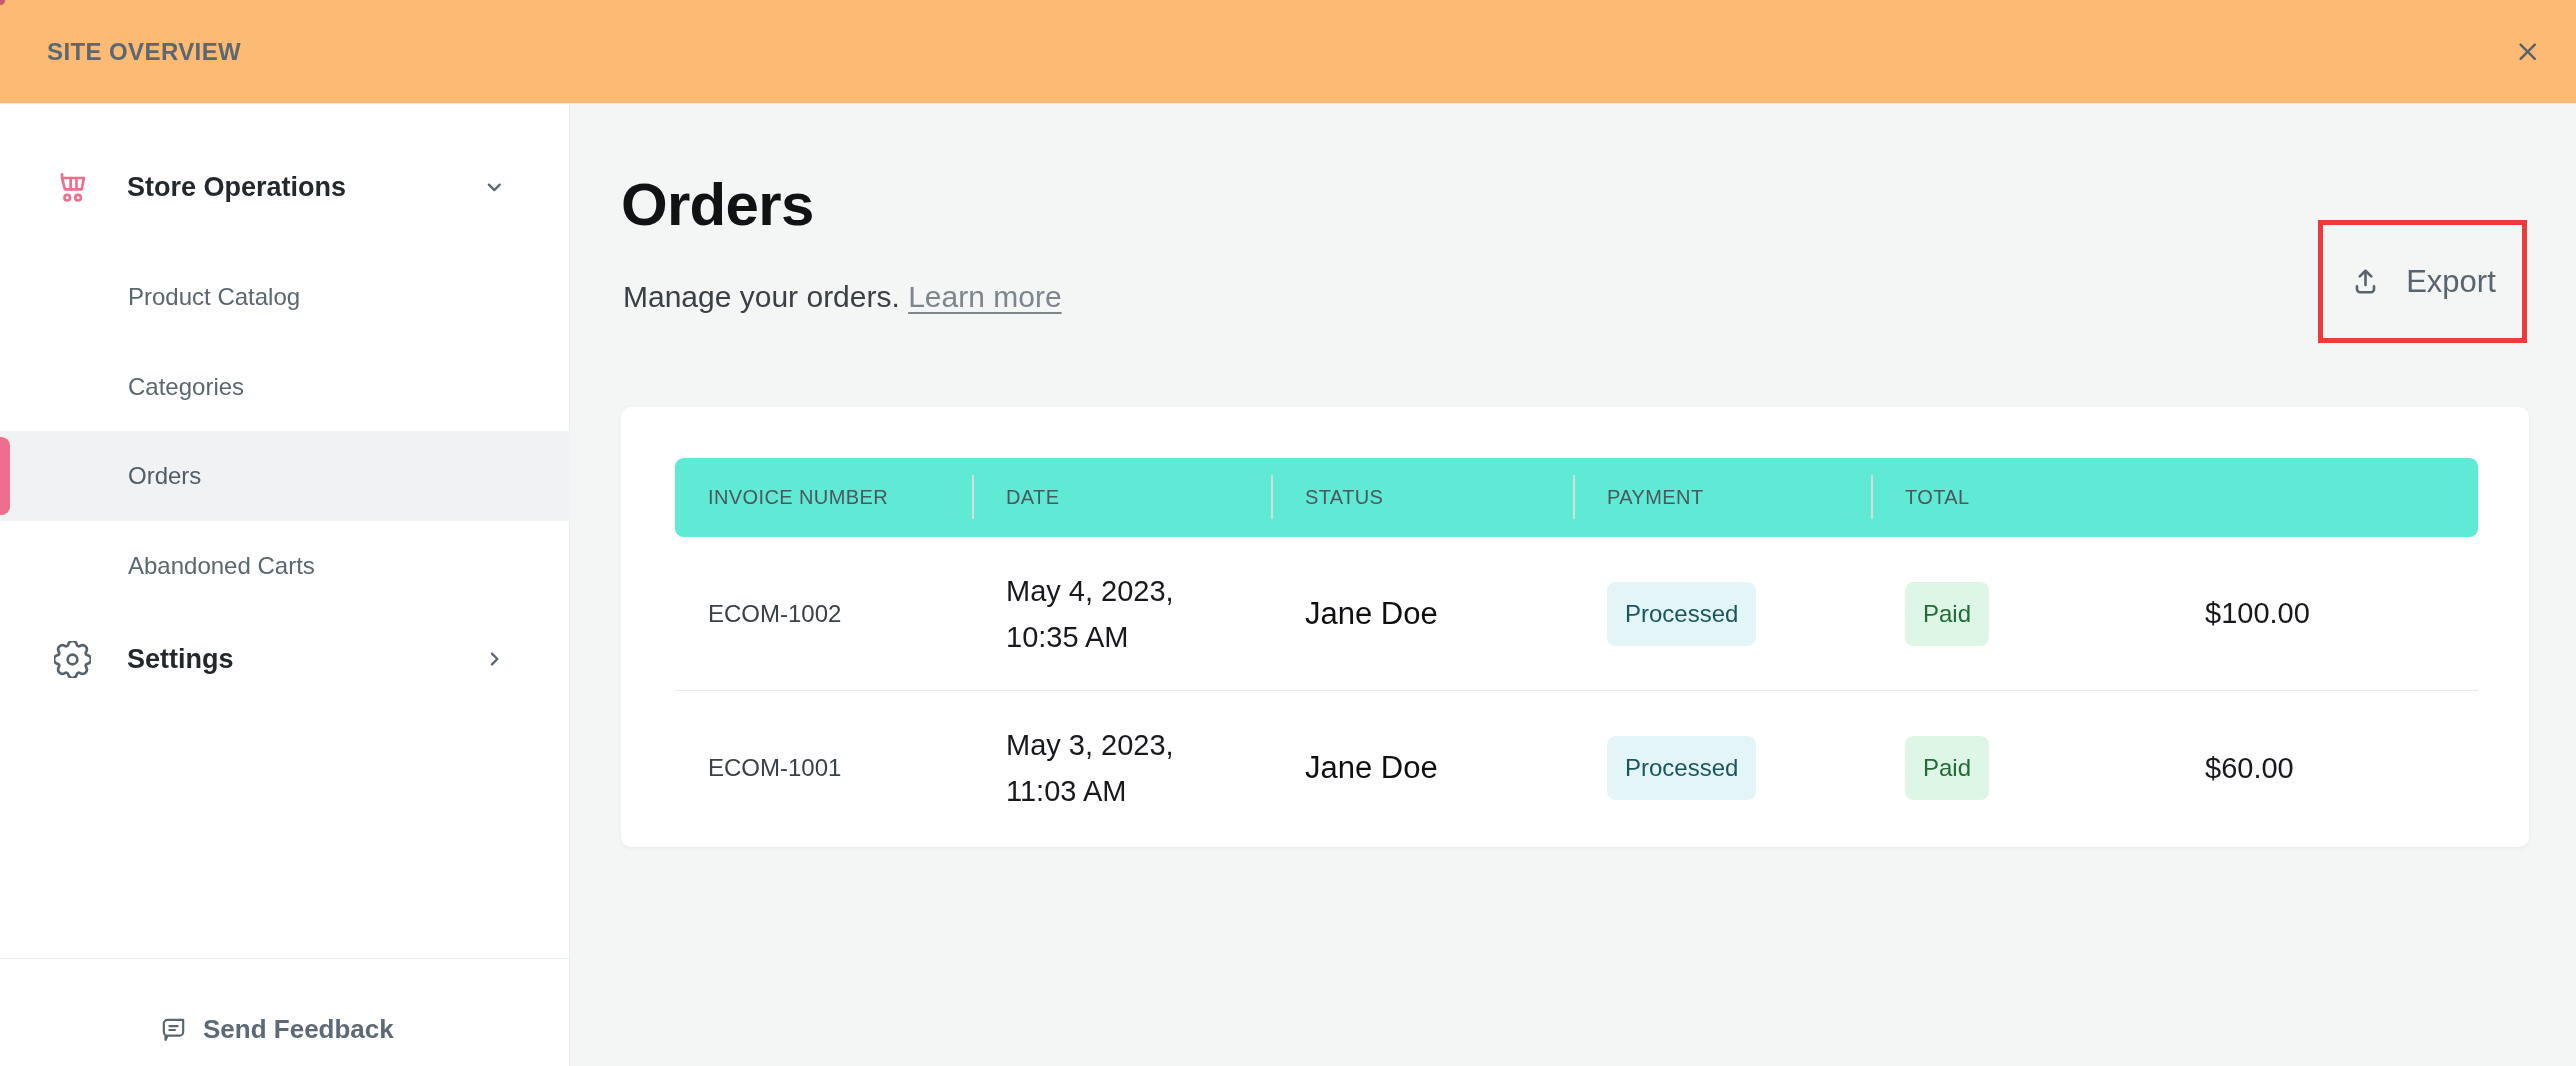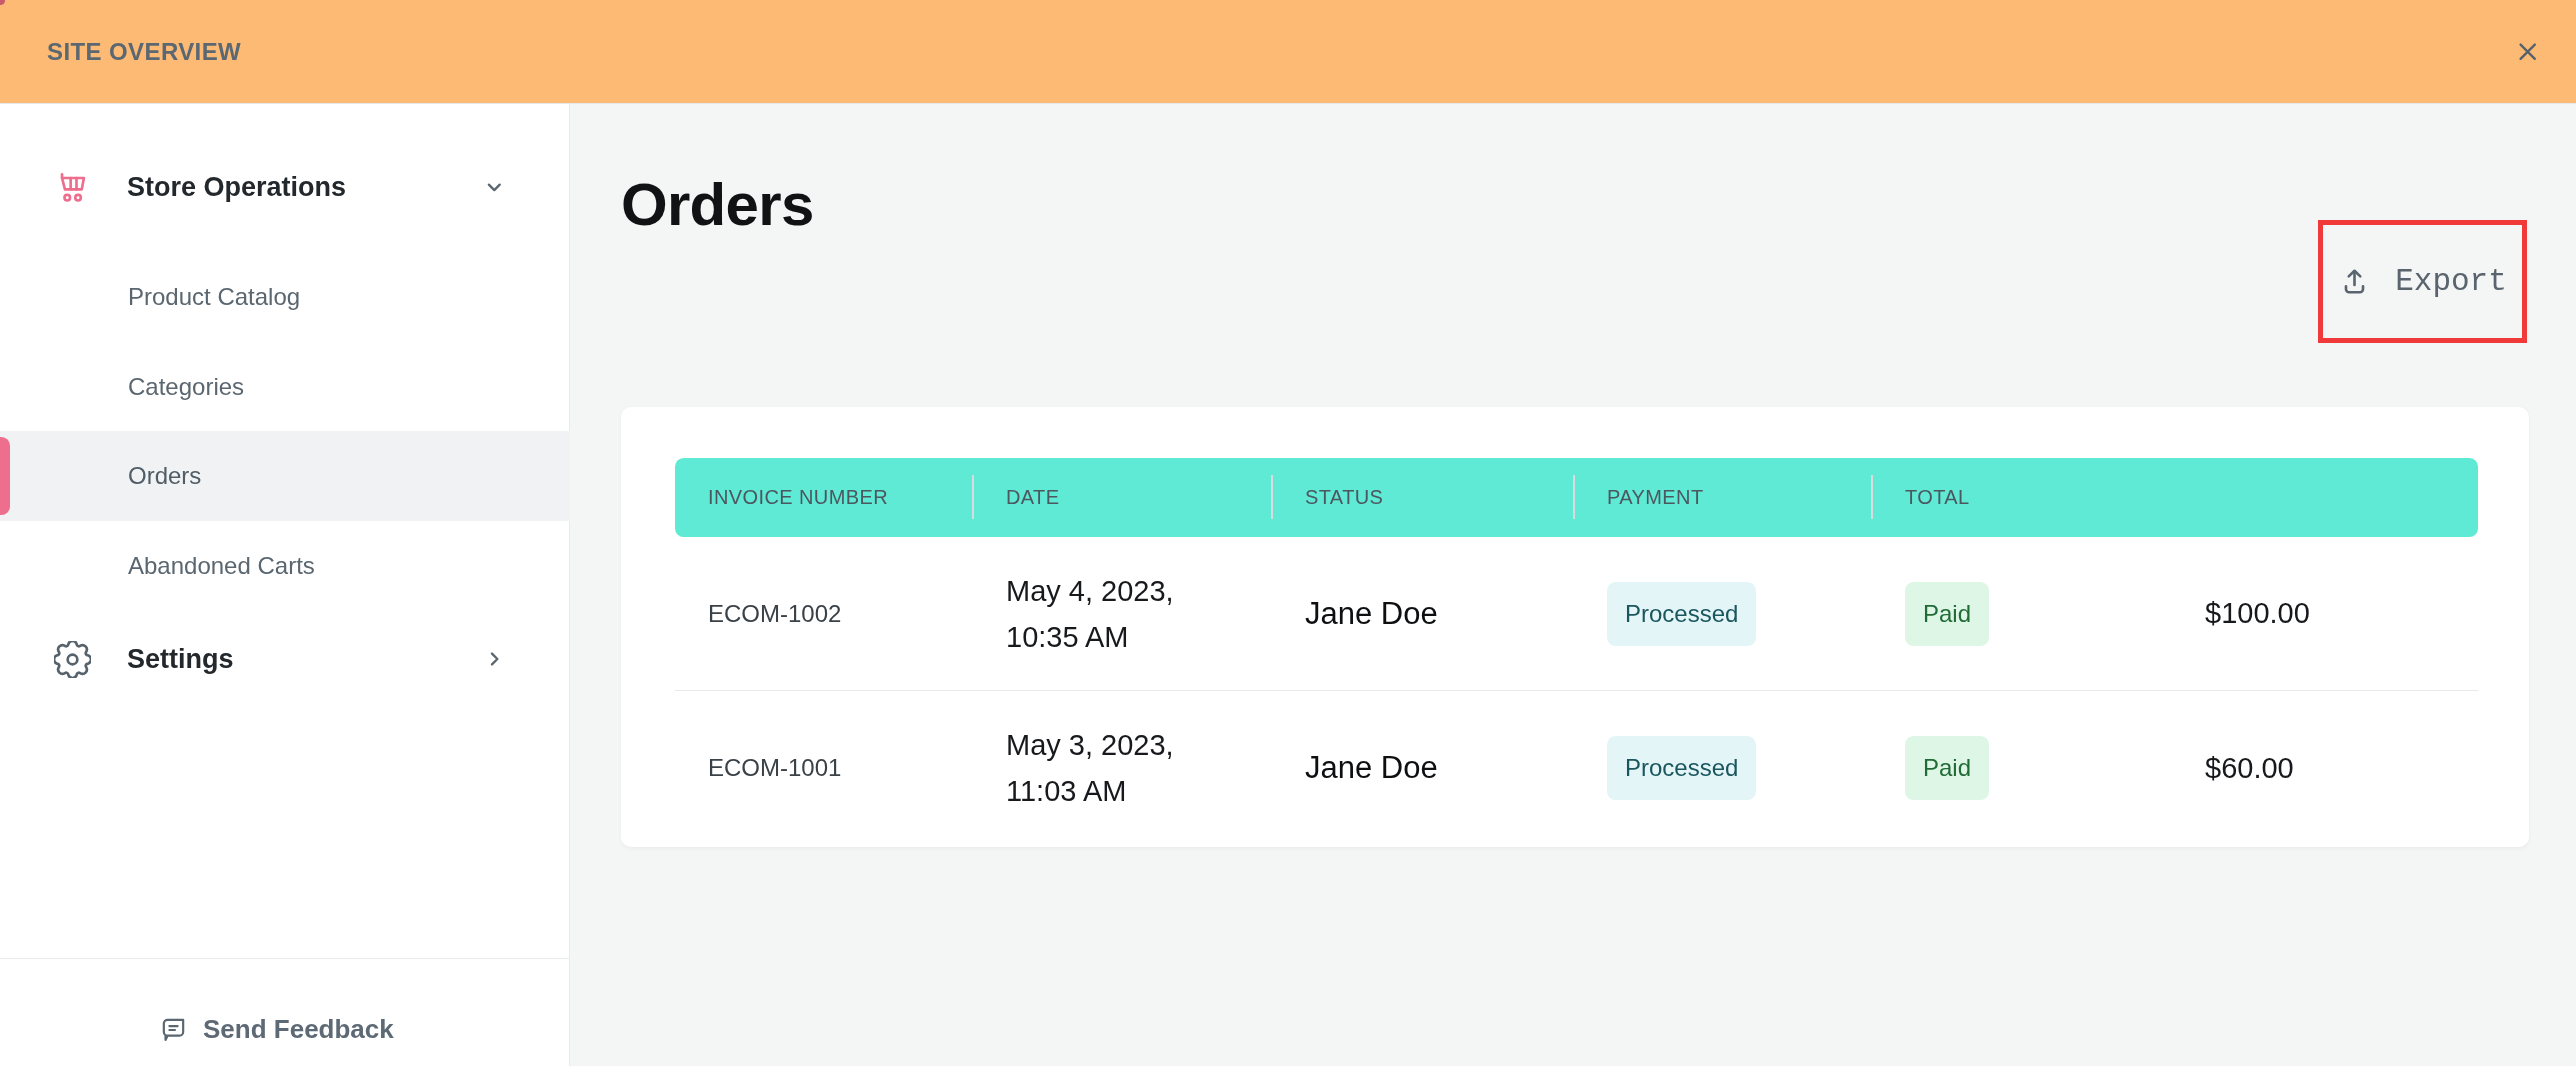--- a/index.html
+++ b/index.html
@@ -27,21 +27,21 @@
   .feedback-row .icon-box { margin-left:159px; width:29px; height:29px; display:flex; align-items:center; justify-content:center; }
   .feedback-label { margin-left:15px; font-size:26px; font-weight:600; color:#5d6974; }
 
   
   .main { position:absolute; left:570px; top:104px; width:2006px; height:962px; background:#f4f5f5; }
   .page-title { position:absolute; left:51px; top:66px; font-size:60px; font-weight:700; letter-spacing:-0.7px; color:#101214; }
   .page-subtitle { position:absolute; left:53px; top:176px; font-size:30px; color:#3a4045; }
   .learn-more { color:#7d858d; text-decoration:underline; text-decoration-thickness:2.1px; text-underline-offset:5px; cursor:pointer; }
 
   .export-annotation { position:absolute; left:1748px; top:116px; width:209px; height:123px; border:5.7px solid #f03a3a; display:flex; align-items:center; justify-content:center; }
-  .export-btn { display:flex; align-items:center; gap:24px; background:none; border:none; cursor:pointer; font-family:Liberation Mono, monospace; }
+  .export-btn { display:flex; align-items:center; gap:24px; background:none; border:none; cursor:pointer; font-family:Liberation Sans, sans-serif; }
   .export-label { font-size:31px; font-weight:500; color:#5a646e; }
 
   
   .card { position:absolute; left:51px; top:303px; width:1908px; height:440px; background:#ffffff; border-radius:10px; box-shadow:0 1.4px 5.7px rgba(20,30,40,0.04); padding:51px 51px 0 54px; }
   .tgrid { display:grid; grid-template-columns:298px 299px 302px 298px 300px 304px; align-items:center; }
   .thead { height:79px; background:#5eead4; border-radius:8.6px;text-align:right; }
   .th { position:relative; height:79px; display:flex; align-items:center; padding-left:33px; font-size:20px; font-weight:500; letter-spacing:0.4px; color:#4d5760; }
   .th + .th::before { content:""; position:absolute; left:-0.7px; top:17px; width:1.4px; height:44px; background:#d9dbde; }
   .trow { height:153px; }
   .trow.r2 { height:155px; border-top:1.4px solid #e7e9ea; }
@@ -135,20 +135,25 @@
         </svg>
       </span>
       <span class="feedback-label">Send Feedback</span>
     </div>
   </nav>
 
   <main class="main">
 
     <h1 class="page-title">Orders</h1>
 
+    <p class="page-subtitle">
+      <span>Manage your orders.</span>
+      <span> </span>
+      <a class="learn-more">Learn more</a>
+    </p>
 
     <div class="export-annotation">
       <button class="export-btn">
         <span>
           <svg width="33" height="33" viewBox="0 0 24 24" fill="none" stroke="#5a646e" stroke-width="1.9" stroke-linecap="round" stroke-linejoin="round">
             <path d="M12 14.5 V4.5"></path>
             <path d="M7.8 8.3 L12 4.2 L16.2 8.3"></path>
             <path d="M5.8 15.5 v2 a2.3 2.3 0 0 0 2.3 2.3 h7.8 a2.3 2.3 0 0 0 2.3-2.3 v-2"></path>
           </svg>
         </span>

